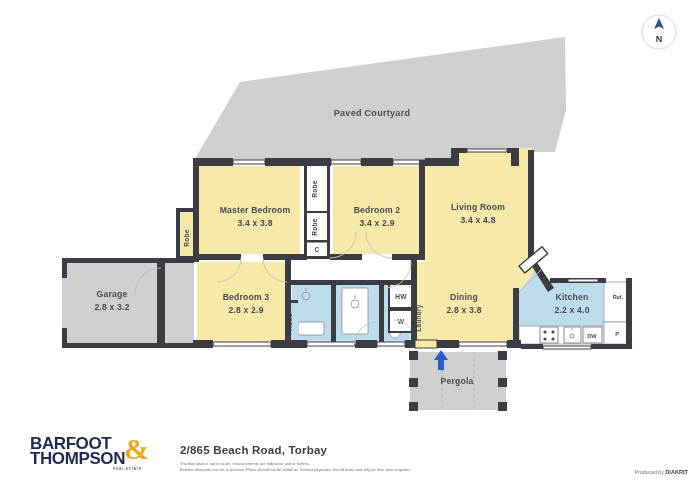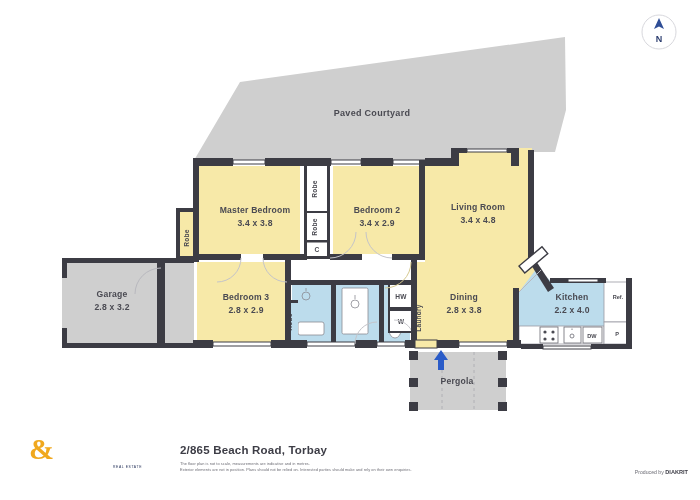--- a/index.html
+++ b/index.html
@@ -285,20 +285,24 @@
     <text class="north-n" x="659" y="42">N</text>
   </g>
 
 </svg>
 </div>
 
 <div id="footer">
 
   <div id="logo">
     <div style="display:flex;align-items:flex-start;">
+      <div>
+        <div class="logo-l1">BARFOOT</div>
+        <div class="logo-l2">THOMPSON</div>
+      </div>
       <div class="logo-amp" style="margin-left:-1px;margin-top:-2px;">&amp;</div>
     </div>
     <div class="logo-sub" style="text-align:right;width:112px;">REAL ESTATE</div>
   </div>
 
   <div id="title-block">
     <div id="plan-title">2/865 Beach Road, Torbay</div>
     <div class="disc">The floor plan is not to scale, measurements are indicative and in metres.</div>
     <div class="disc" style="margin-top:0;">Exterior elements are not in position. Plans should not be relied on. Interested parties should make and rely on their own enquiries.</div>
   </div>

